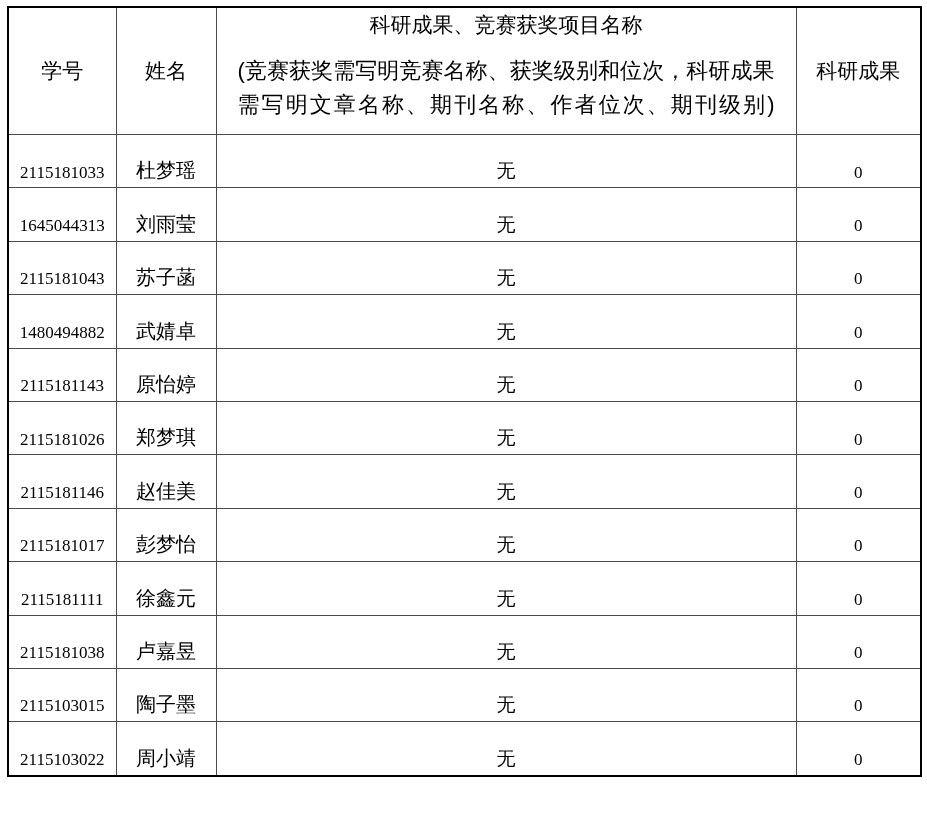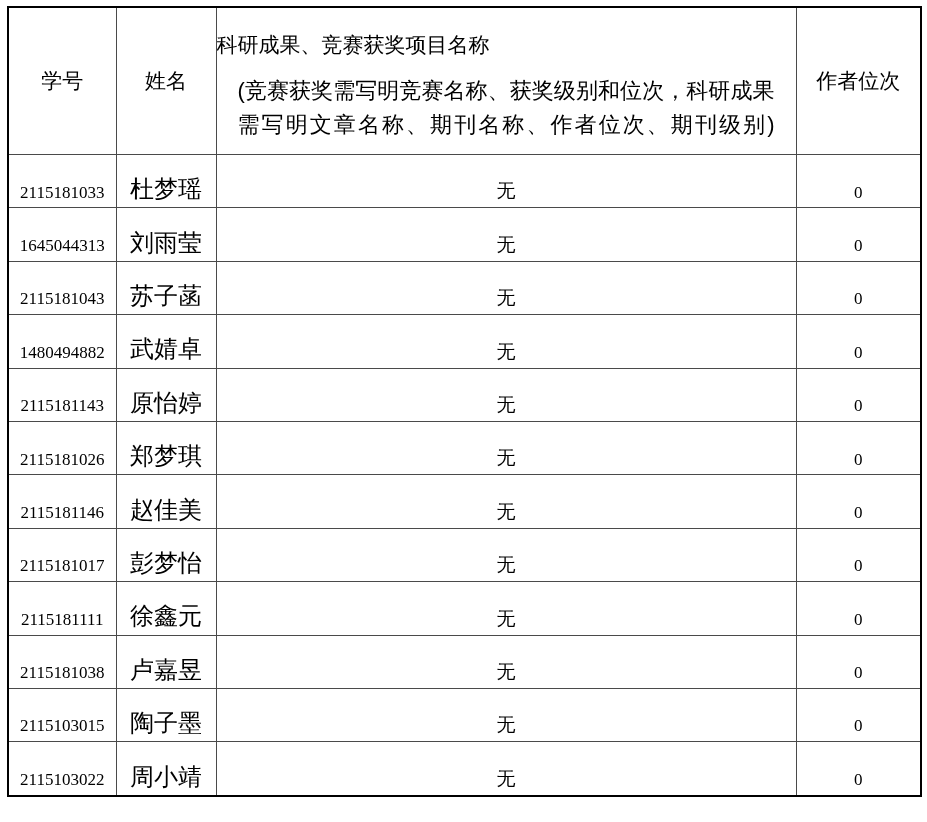--- a/index.html
+++ b/index.html
@@ -36,24 +36,23 @@
   }
   thead th {
     height: 101px;
     vertical-align: middle;
     text-align: center;
     font-weight: normal;
     font-size: 21px;
     padding: 0;
   }
   .h-title {
-    text-align: left;
+    text-align: center;
     line-height: 34px;
     font-size: 21px;
-    margin-top: 20px;
   }
   .h-sub {
     width: 537px;
     margin: 12px auto;
     font-size: 22px;
     line-height: 34px;
     text-align: justify;
     text-align-last: justify;
   }
   tbody td {
@@ -61,21 +60,21 @@
     vertical-align: bottom;
     text-align: center;
     padding: 0 0 6px 0;
     line-height: 1.05;
   }
   td.id-cell {
     font-family: "Liberation Serif", serif;
     font-size: 17px;
   }
   td.name-cell {
-    font-size: 24px;
+    font-size: 20px;
   }
   td.project-cell {
     font-size: 19px;
   }
   td.score-cell {
     font-family: "Liberation Serif", serif;
     font-size: 17px;
   }
 </style>
 </head>
@@ -90,21 +89,21 @@
       <col class="c-score">
     </colgroup>
     <thead>
       <tr>
         <th>学号</th>
         <th>姓名</th>
         <th>
           <div class="h-title">科研成果、竞赛获奖项目名称</div>
           <div class="h-sub">(竞赛获奖需写明竞赛名称、获奖级别和位次，科研成果需写明文章名称、期刊名称、作者位次、期刊级别)</div>
         </th>
-        <th>作者位次</th>
+        <th>科研成果</th>
       </tr>
     </thead>
     <tbody>
         <tr>
           <td class="id-cell">2115181033</td>
           <td class="name-cell">杜梦瑶</td>
           <td class="project-cell">无</td>
           <td class="score-cell">0</td>
         </tr>
         <tr>

